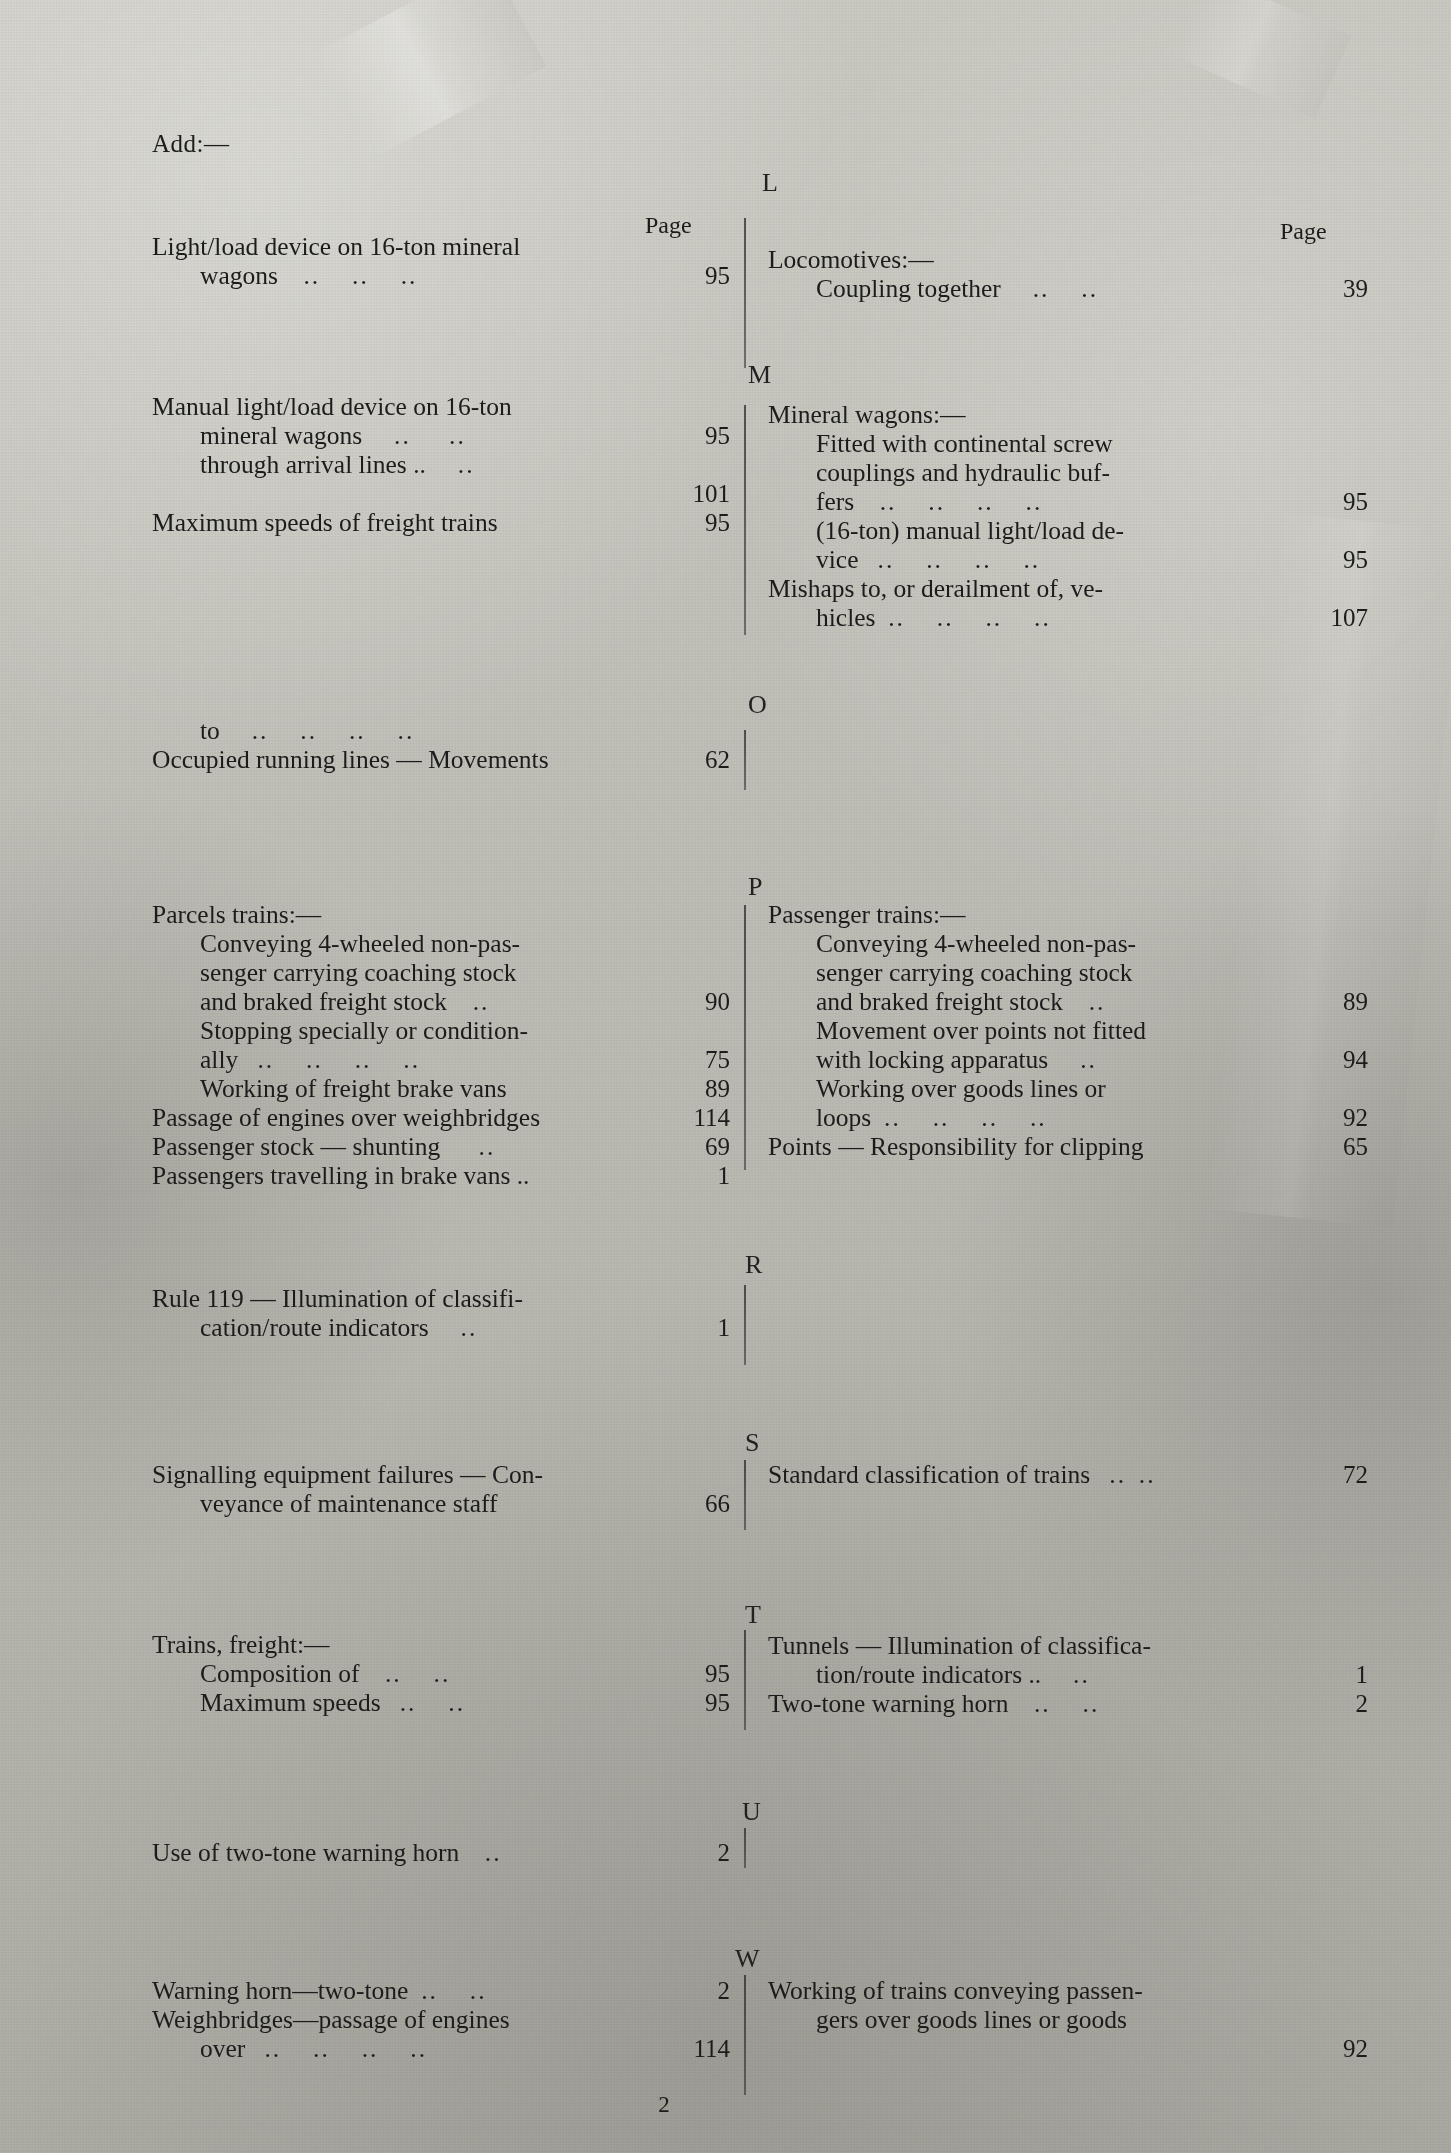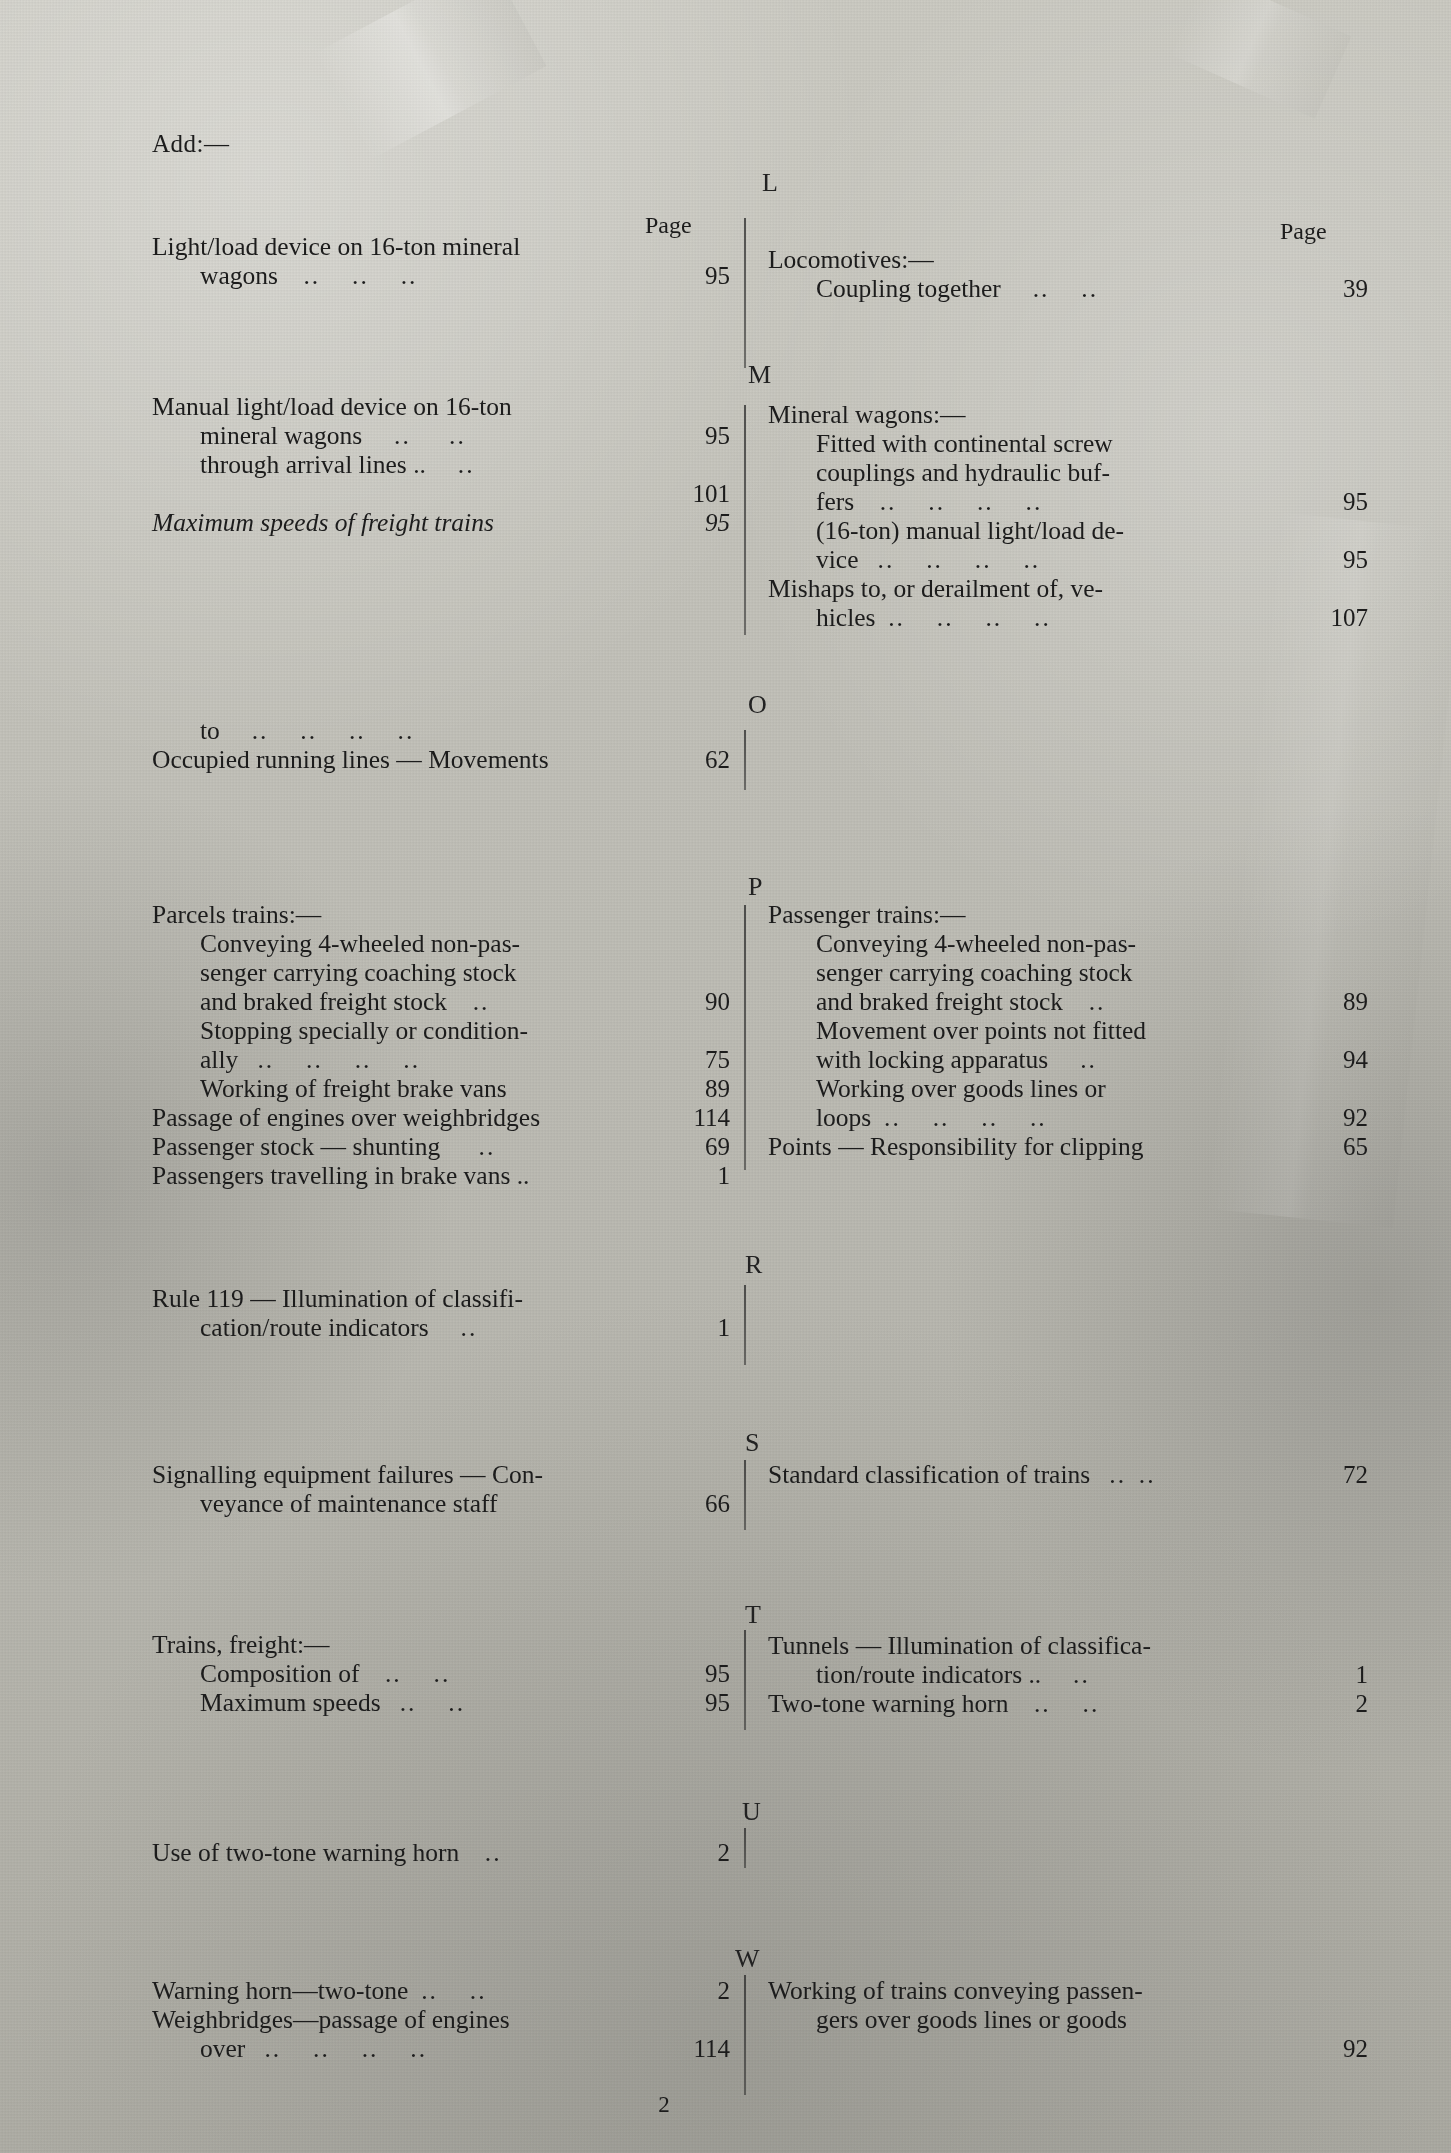--- a/index.html
+++ b/index.html
@@ -153,21 +153,21 @@
       <span class="entry ind1 blk">mineral wagons&nbsp;&nbsp;&nbsp;&nbsp;&nbsp;<span class="dots">..</span>&nbsp;&nbsp;&nbsp;&nbsp;&nbsp;&nbsp;<span class="dots">..</span></span>
       <span class="pg" style="top:29px;">95</span>
     </div>
   </div>
   <div class="col colL" style="top:450px;">
     <div class="row">
       <span class="entry ind1 blk">through arrival lines ..&nbsp;&nbsp;&nbsp;&nbsp;&nbsp;<span class="dots">..</span></span>
       <span class="pg" style="top:29px;">101</span>
     </div>
   </div>
-  <div class="col colL" style="top:508px;font-style:italic;">
+  <div class="col colL" style="top:508px;">
     <div class="row">
       <span class="entry blk">Maximum speeds of freight trains</span>
       <span class="pg" style="top:0px;">95</span>
     </div>
   </div>
 
   <div class="col colL" style="top:716px;">
     <div class="row">
       <span class="entry ind1 blk">to&nbsp;&nbsp;&nbsp;&nbsp;&nbsp;<span class="dots">..</span>&nbsp;&nbsp;&nbsp;&nbsp;&nbsp;<span class="dots">..</span>&nbsp;&nbsp;&nbsp;&nbsp;&nbsp;<span class="dots">..</span>&nbsp;&nbsp;&nbsp;&nbsp;&nbsp;<span class="dots">..</span></span>
       <span class="entry blk">Occupied running lines — Movements</span>

